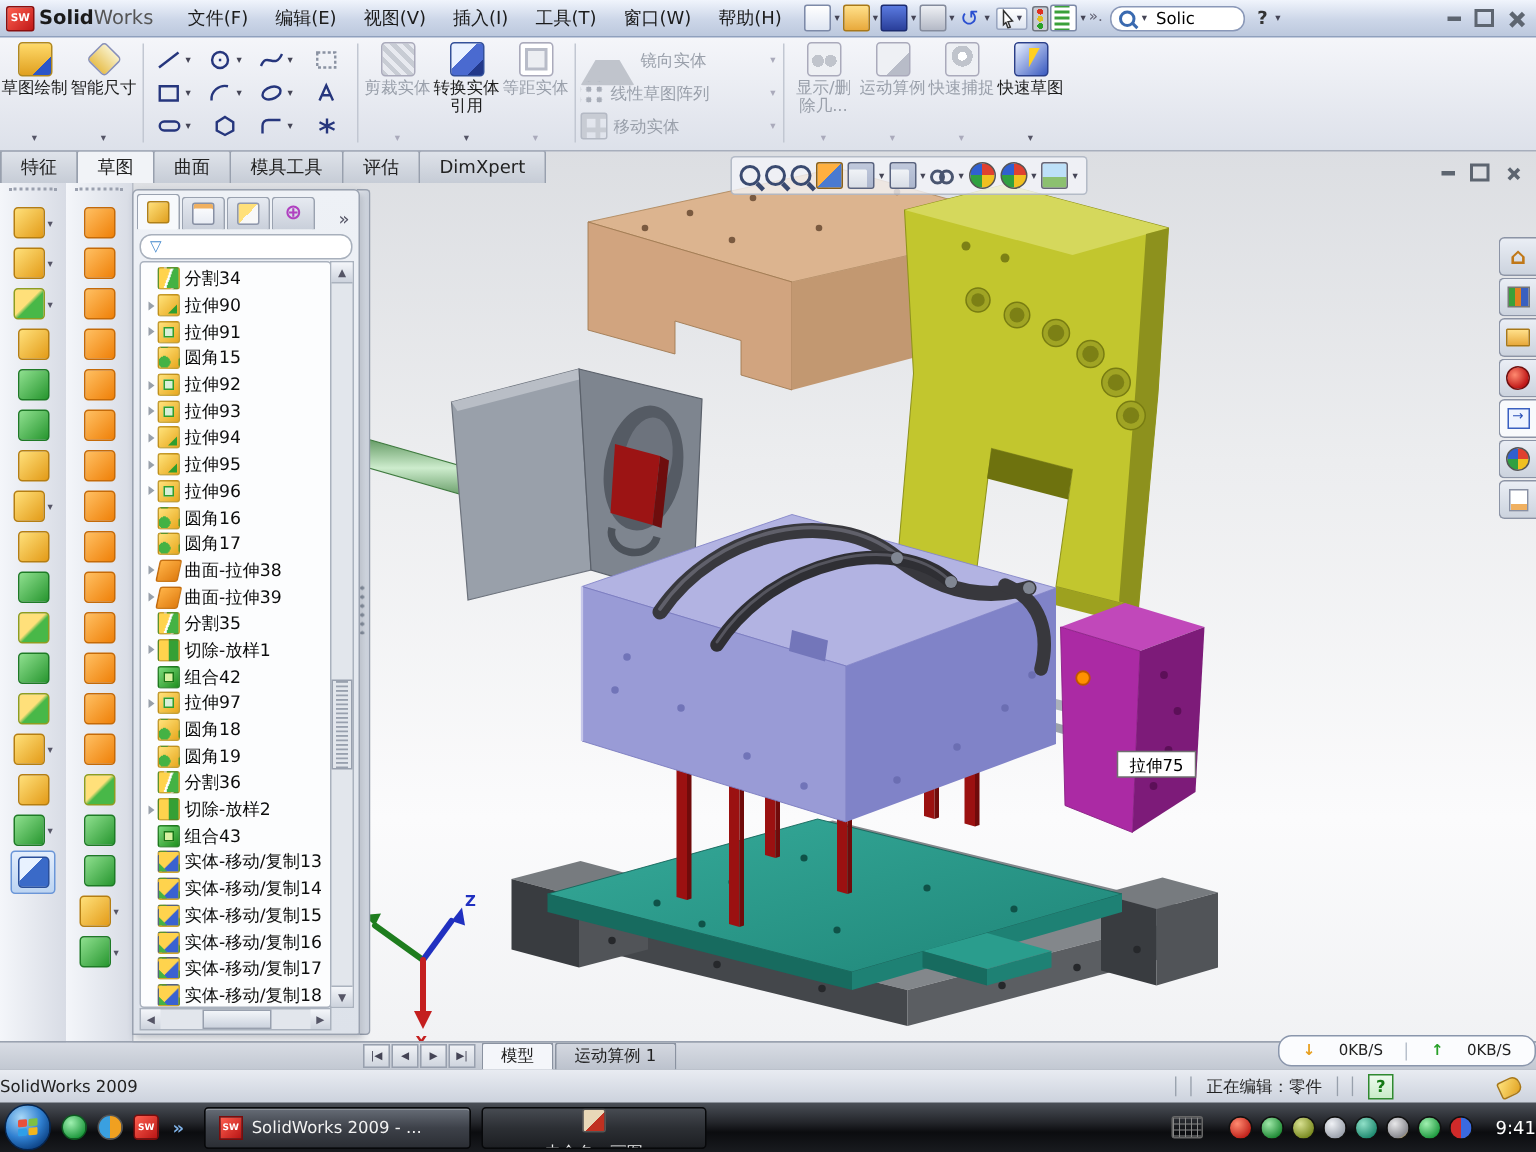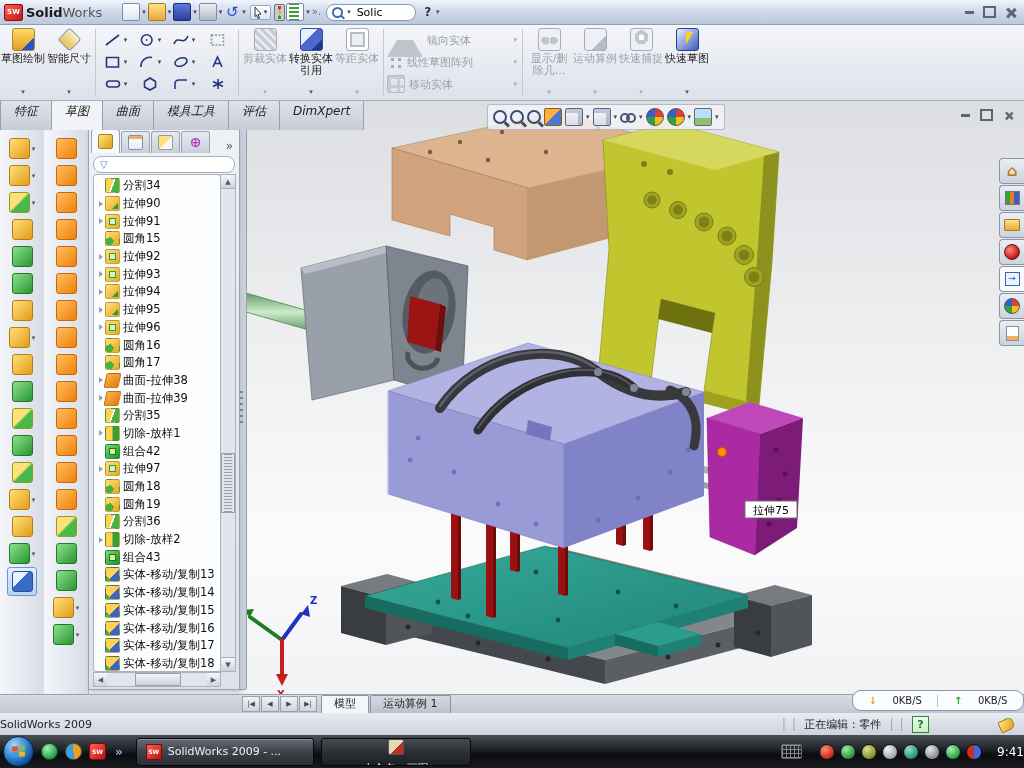--- a/index.html
+++ b/index.html
@@ -74,21 +74,21 @@
     border-left:4px solid transparent;border-right:3px solid transparent;border-top:13px solid #ffd020;transform:skewX(-18deg);}
   #sk-grid{display:grid;grid-template-columns:repeat(4,34px);grid-auto-rows:22px;align-content:start;padding-top:5px;}
   .skcell{display:flex;align-items:center;justify-content:center;gap:1px;}
   #cmd-stack{display:flex;flex-direction:column;justify-content:flex-start;padding-top:5px;}
   .stkrow{display:flex;align-items:center;height:22px;width:132px;font-size:11px;color:#9aa0ab;gap:4px;}
   .stkrow .sicon{width:16px;height:16px;flex:none;border-radius:2px;}
   .stkrow .scar{margin-left:auto;font-size:7px;color:#aab;padding-right:2px;}
   #watermark{right:26px;top:26px;font-family:"DejaVu Serif",serif;font-style:italic;font-weight:bold;
     font-size:56px;color:#d4d8e2;transform:skewX(-8deg);line-height:56px;z-index:1;}
   
-  #ribbontabs{left:0;top:100px;height:30px;display:flex;z-index:40;font-style:italic;}
+  #ribbontabs{left:0;top:100px;height:22px;display:flex;z-index:40;}
   .rtab{padding:0 13px;line-height:20px;font-size:12px;color:#222;background:linear-gradient(#dfe3ea,#c6ccd6);
     border:1px solid #98a0ae;border-bottom:none;margin-right:-1px;border-radius:2px 2px 0 0;}
   .rtab.active{background:#f1f3f7;position:relative;z-index:2;}
   
   .rail{top:122px;width:44px;height:573px;background:linear-gradient(90deg,#f4f6fa,#d8dce5);border-right:1px solid #b8bdc8;z-index:30;}
   #rail1{left:0;} #rail2{left:44px;}
   .grip{height:6px;margin:3px 6px 2px;border-top:2px dotted #9aa0ae;}
   .rrow{display:flex;align-items:center;justify-content:center;height:27px;gap:2px;}
   .rico{width:19px;height:19px;border-radius:3px;position:relative;}
   .rico.y{background:linear-gradient(135deg,#ffe07a,#e39b18);border:1px solid #b57e12;}
@@ -482,20 +482,29 @@
           <span class="tp-doc"></span>
         </div>
       </div>
   </div>
 
   <div id="titlebar" class="abs">
     <div id="logo-badge">SW</div>
     <div id="logo-text">
       <span class="b">Solid</span><span class="w">Works</span>
     </div>
+    <div id="menubar" style="display:flex">
+        <div class="menu-item">文件(F)</div>
+        <div class="menu-item">编辑(E)</div>
+        <div class="menu-item">视图(V)</div>
+        <div class="menu-item">插入(I)</div>
+        <div class="menu-item">工具(T)</div>
+        <div class="menu-item">窗口(W)</div>
+        <div class="menu-item">帮助(H)</div>
+      </div>
     <div id="tb-icons">
       <span class="tbi i-doc"></span>
         <span class="car">▾</span>
       <span class="tbi i-folder"></span>
         <span class="car">▾</span>
       <span class="tbi i-floppy"></span>
         <span class="car">▾</span>
       <span class="tbi i-printer"></span>
         <span class="car">▾</span>
       <span class="tbi i-undo">↺</span>

